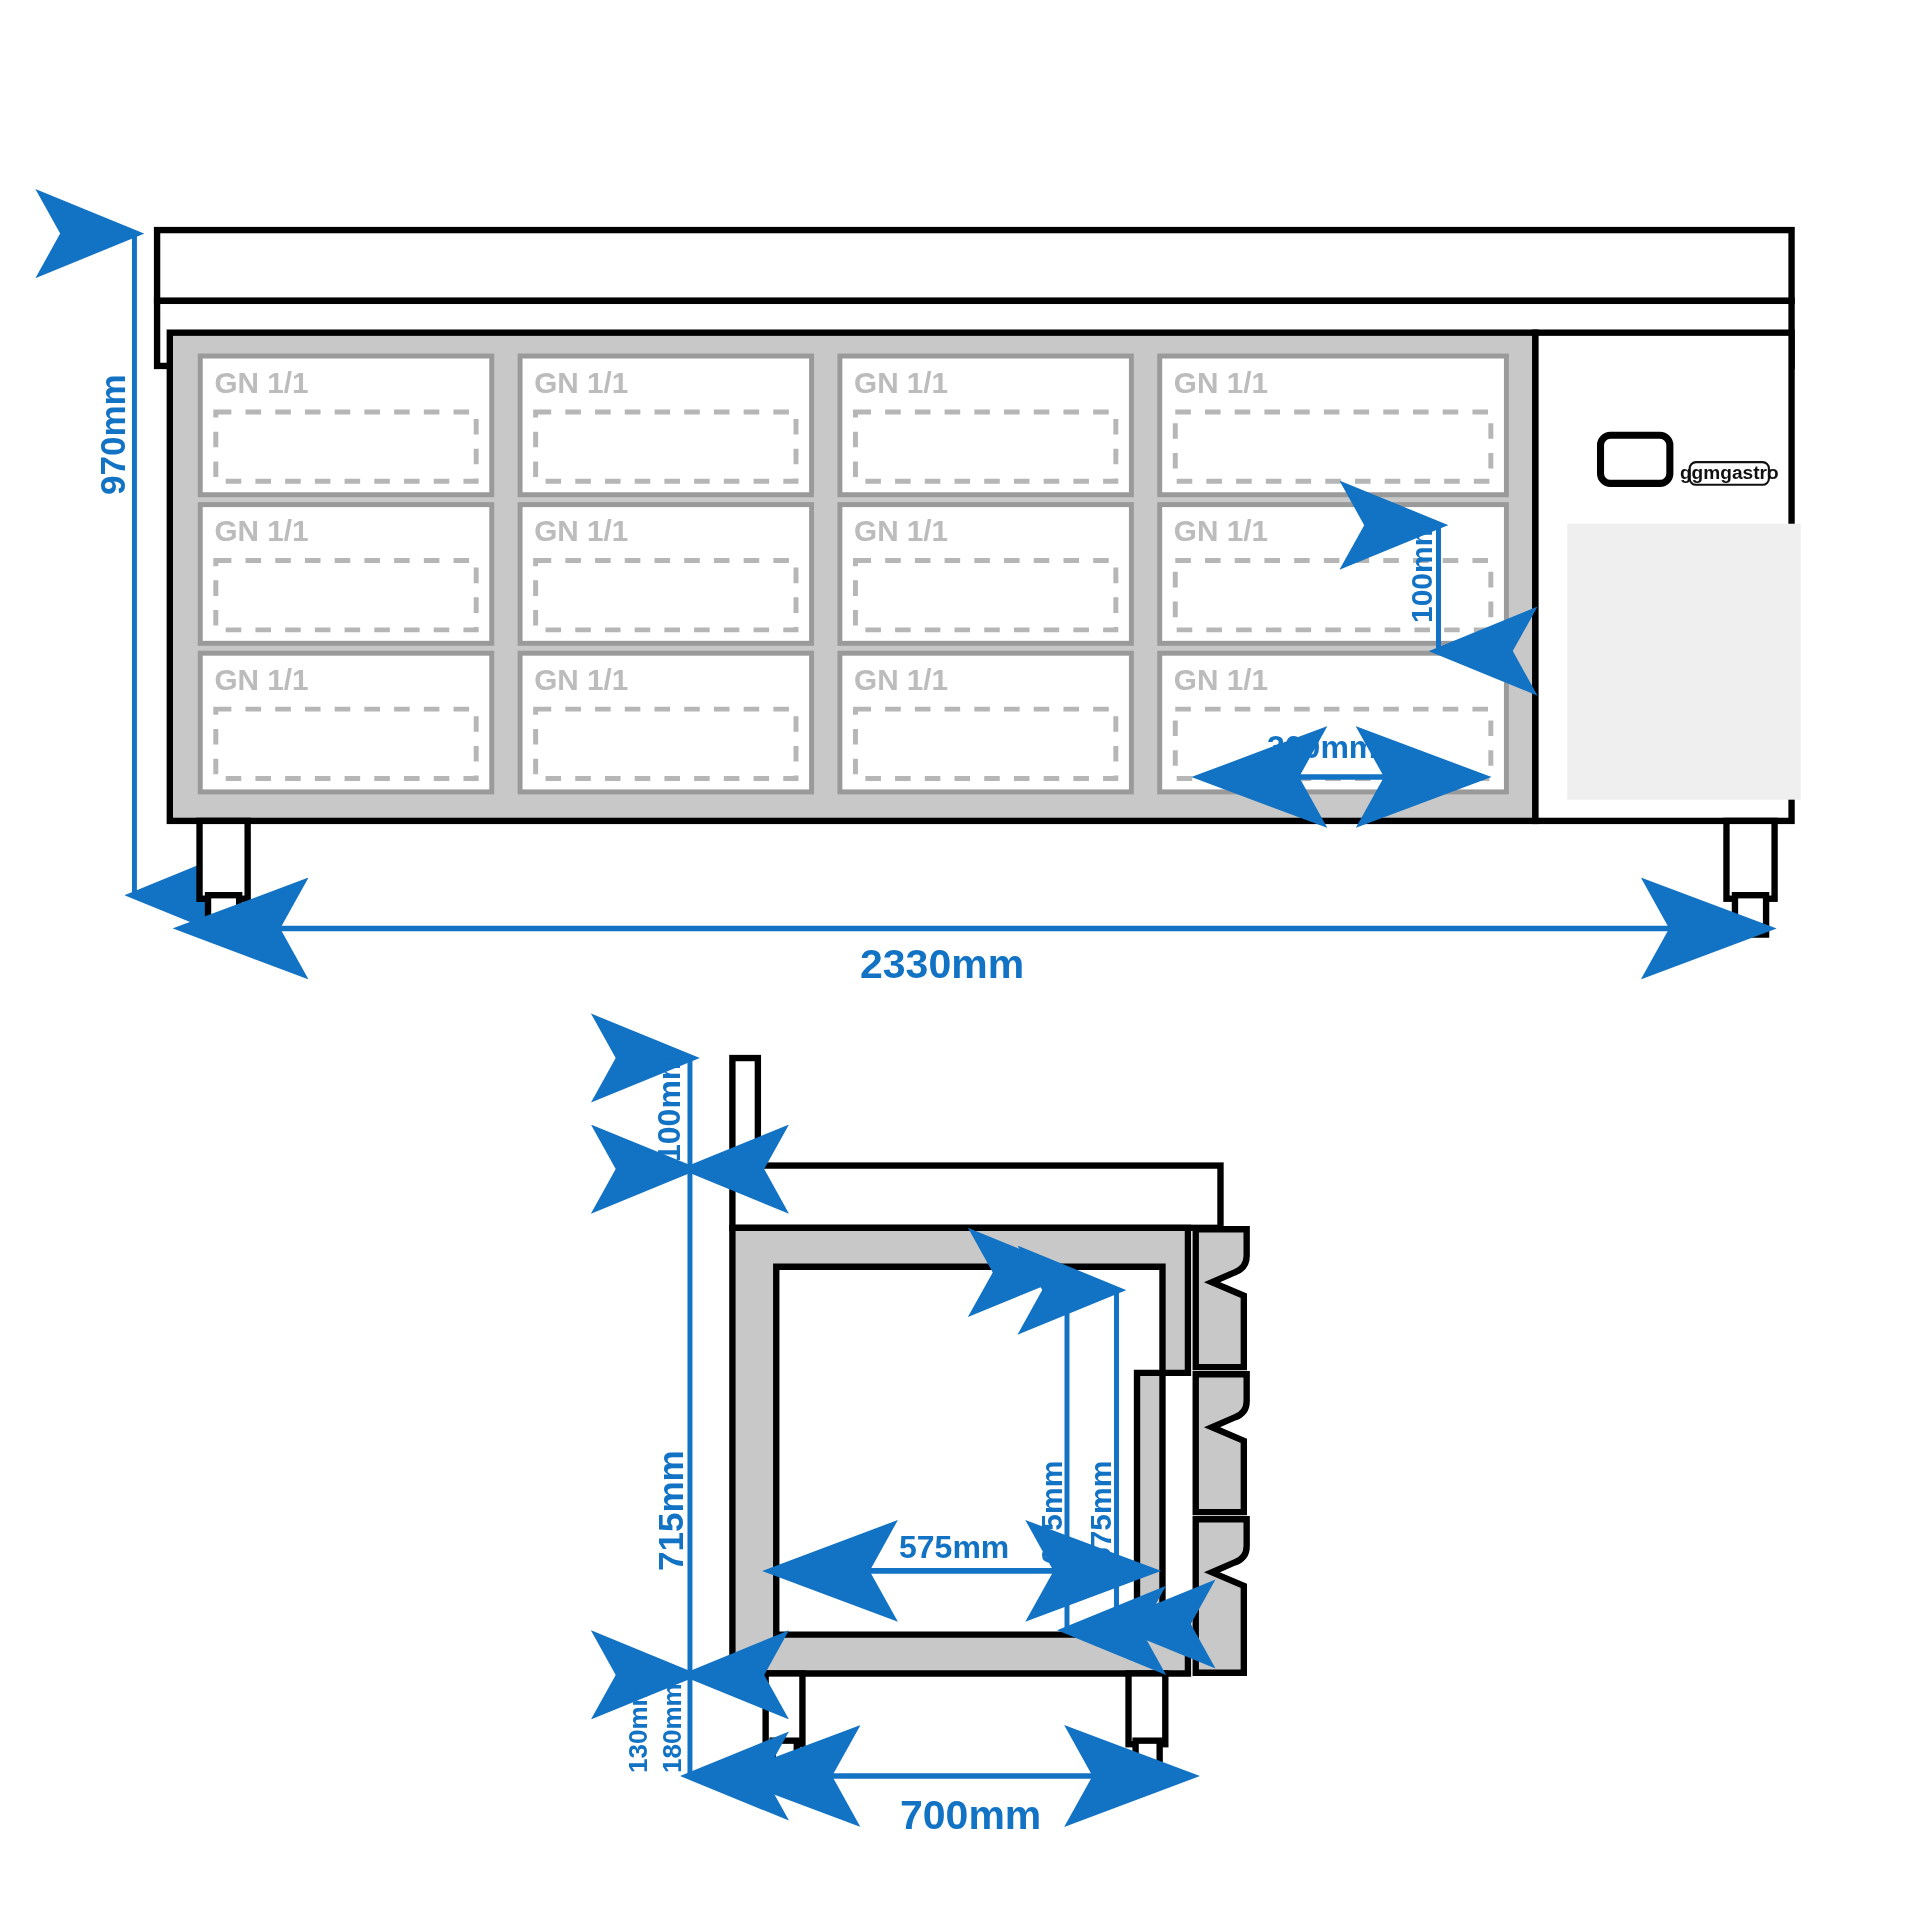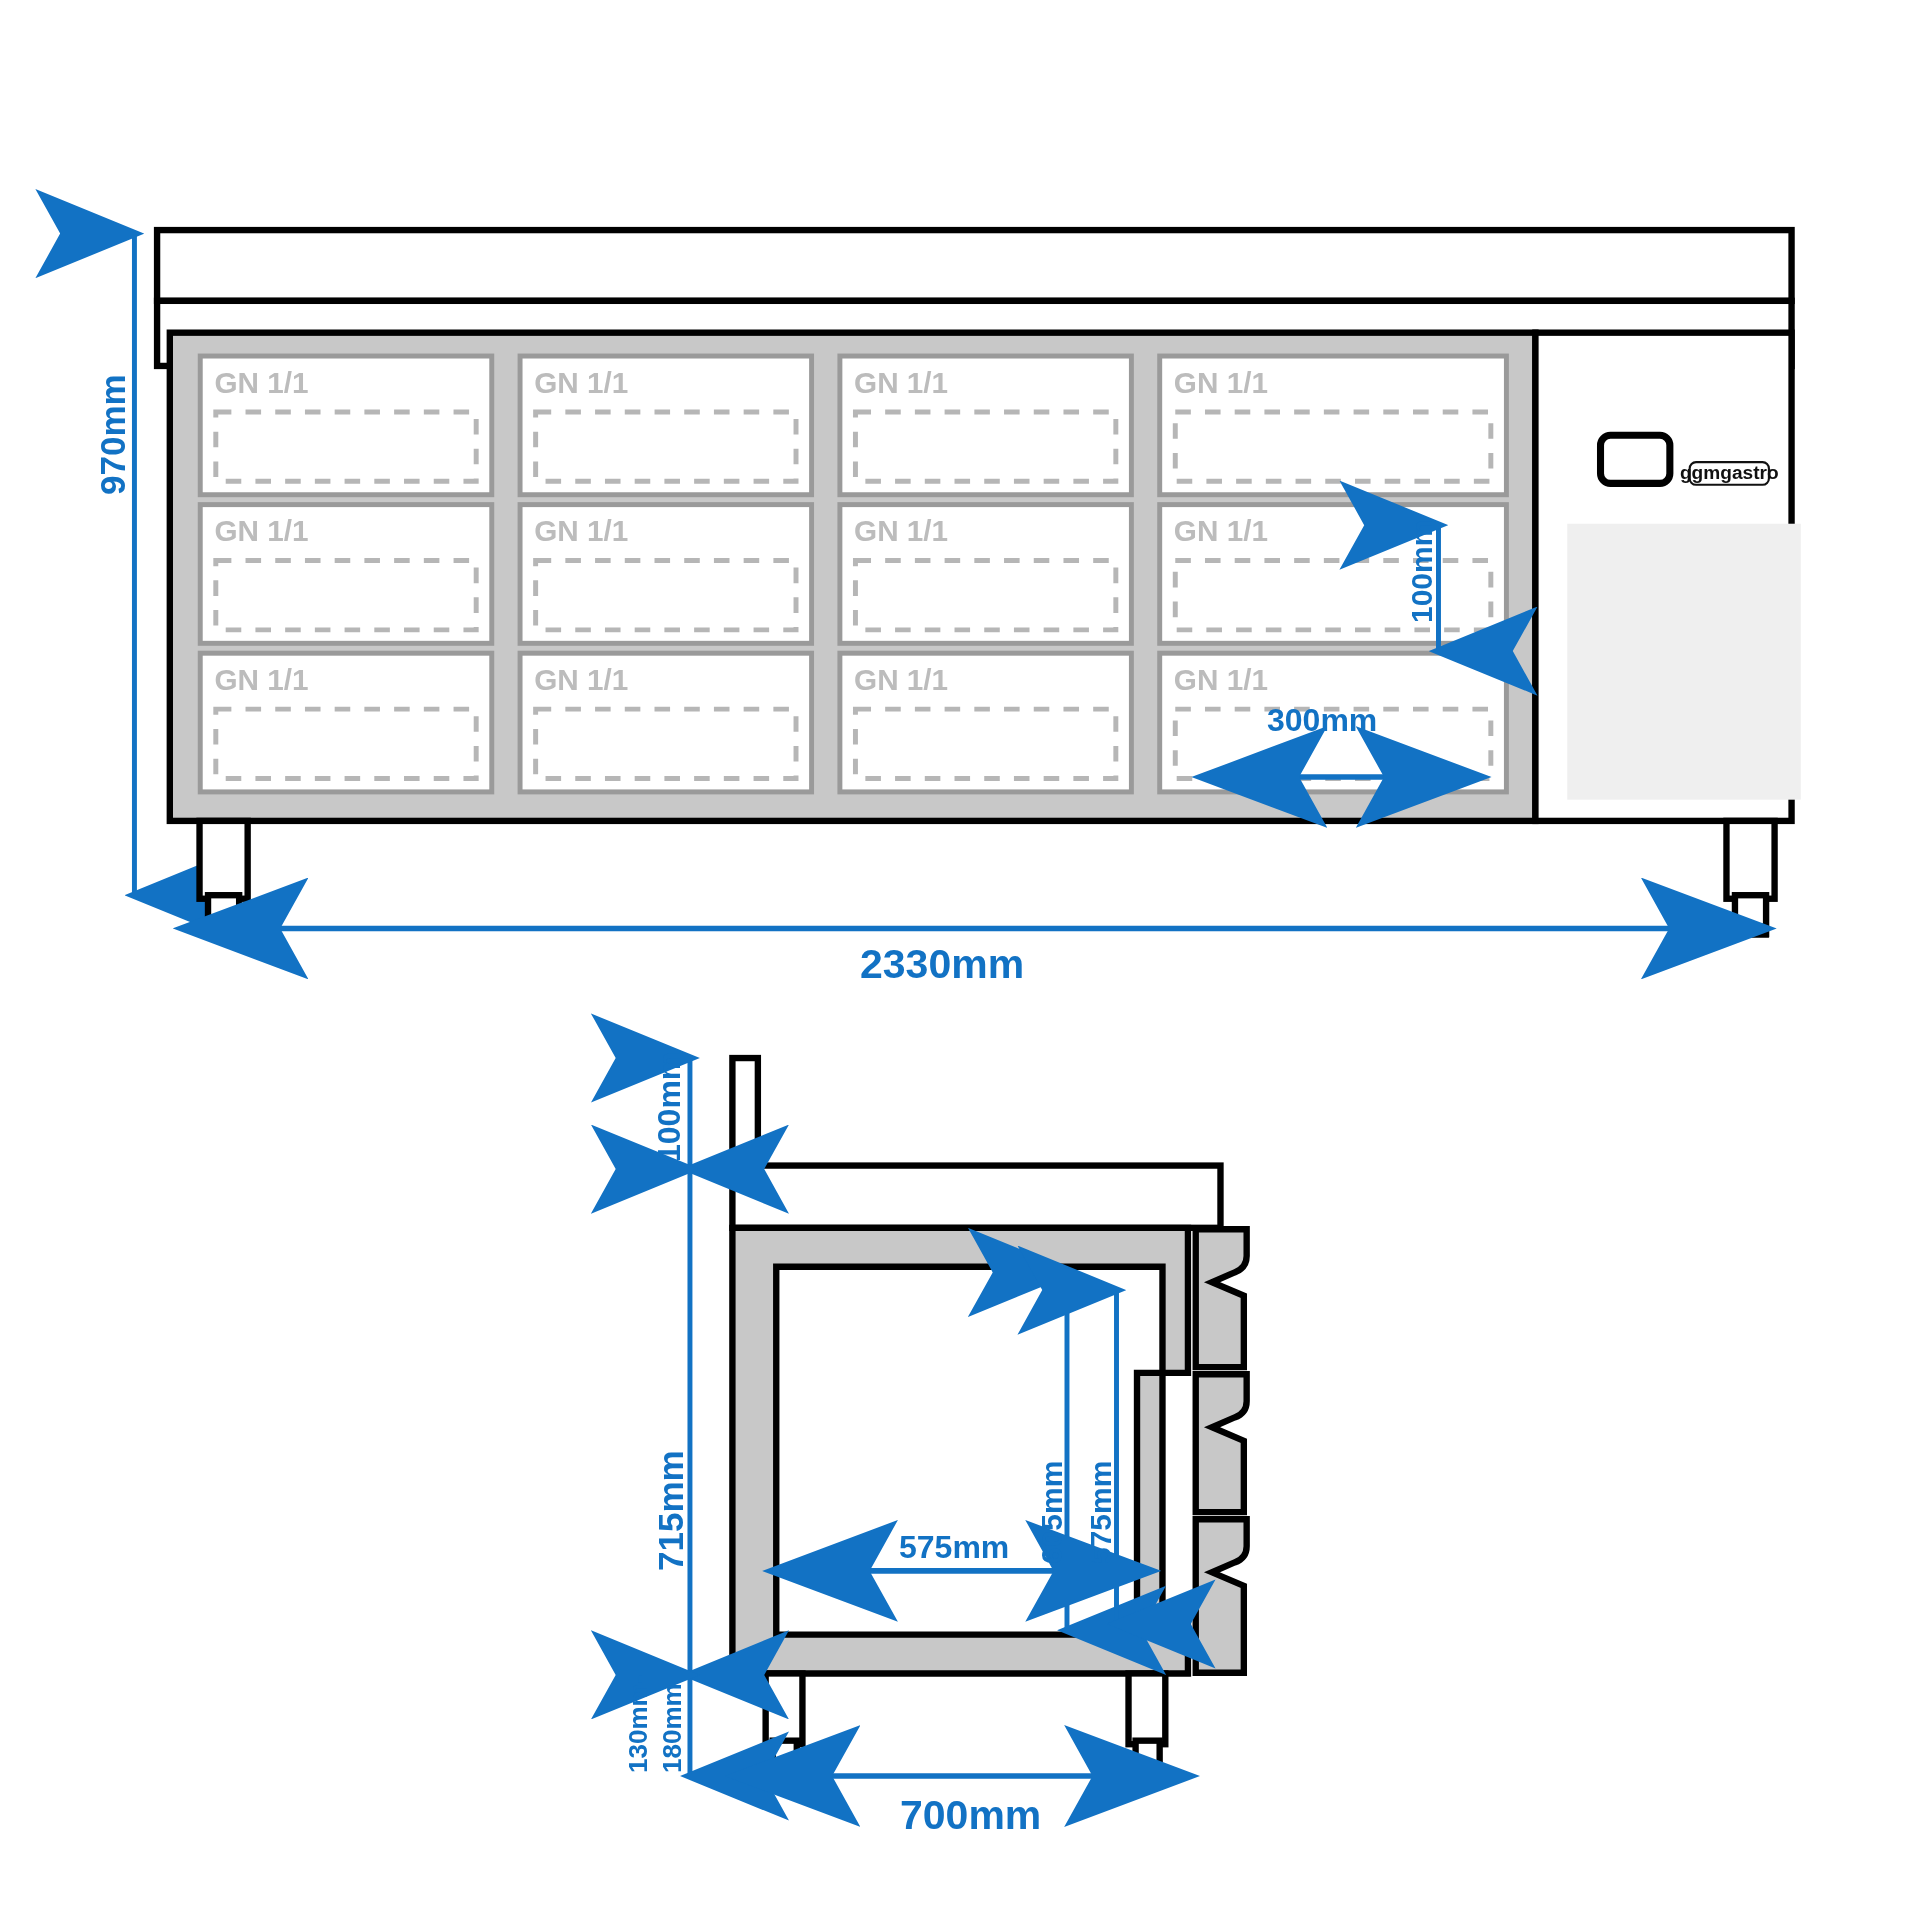--- a/index.html
+++ b/index.html
@@ -143,21 +143,21 @@
     </svg>
 
     <div class="abs" style="left:93px;top:495px;transform:rotate(-90deg);transform-origin:left top;">
       <span style="font-size:35px;font-weight:bold;color:#1272c4;white-space:nowrap;">970mm</span>
     </div>
 
     <div class="abs" style="left:1405px;top:623px;transform:rotate(-90deg);transform-origin:left top;">
       <span style="font-size:30px;font-weight:bold;color:#1272c4;white-space:nowrap;">100mm</span>
     </div>
 
-    <div class="abs" style="left:1267px;top:702px;">
+    <div class="abs" style="left:1267px;top:729px;">
       <span style="font-size:32px;font-weight:bold;color:#1272c4;white-space:nowrap;">300mm</span>
     </div>
 
     <div class="abs" style="left:860px;top:941px;">
       <span style="font-size:41px;font-weight:bold;color:#1272c4;white-space:nowrap;">2330mm</span>
     </div>
   </div>
 
   <div class="abs" style="left:0;top:1005px;width:1926px;height:921px;">
     <svg width="1926" height="921" viewBox="0 0 2722 1302" xmlns="http://www.w3.org/2000/svg">

